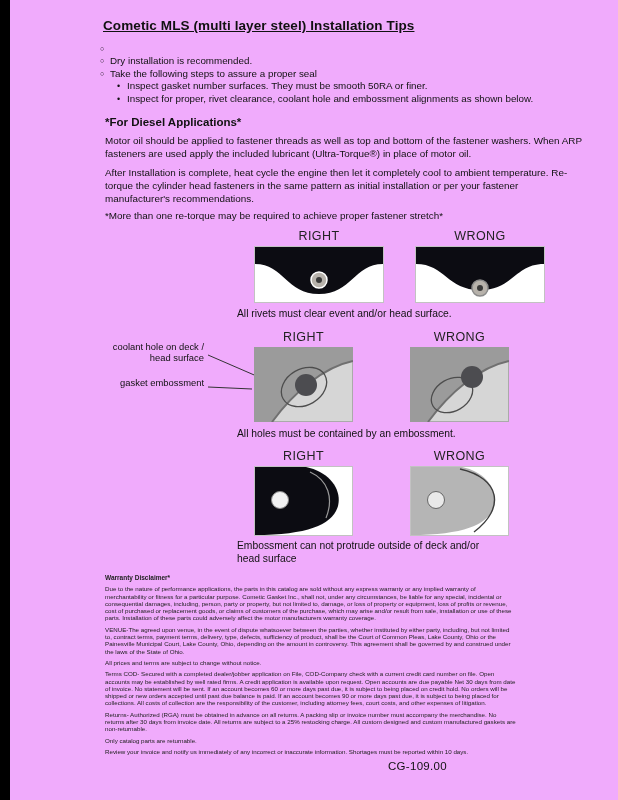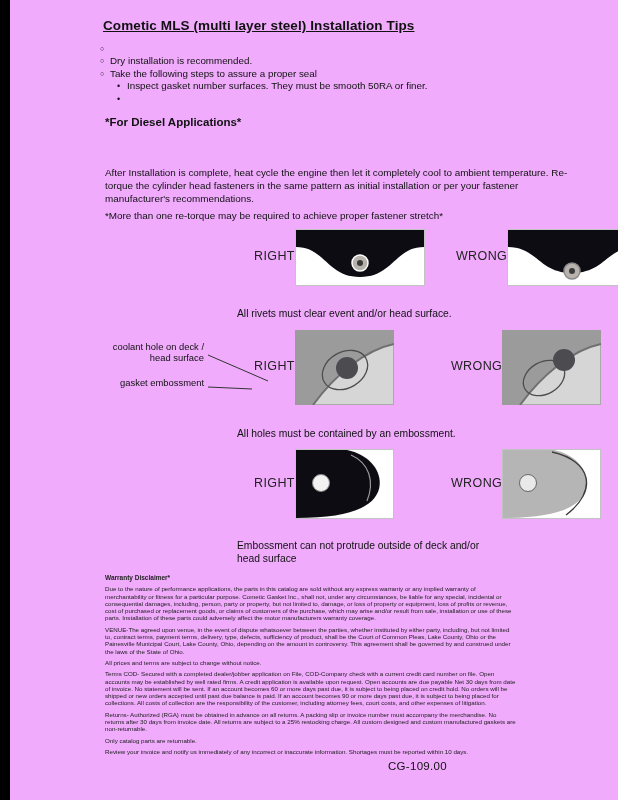--- a/index.html
+++ b/index.html
@@ -15,21 +15,21 @@
   .bullet.sub .marker { font-size:9px; }
   .diesel-heading { position:absolute; left:105px; top:116px; font-size:11.5px; font-weight:bold; }
   .para { position:absolute; left:105px; width:480px; font-size:9.9px; line-height:12.8px; }
   .p1 { top:135px; }
   .p2 { top:167px; }
   .note { top:210px; }
   .diagram-row { position:absolute; display:flex; }
   .row1 { left:233px; top:229px; gap:10px; }
   .row2 { left:233px; top:330px; gap:36px; }
   .row3 { left:233px; top:449px; gap:36px; }
-  .dcol { display:flex; flex-direction:row; align-items:center;padding-left:21px; }
+  .dcol { display:flex; flex-direction:column; align-items:center;padding-left:21px; }
   .dlabel { font-size:12.5px; color:#222; margin-bottom:3px; letter-spacing:.4px; }
   .dimg { display:block; }
   .caption { position:absolute; left:237px; font-size:10.3px; line-height:12.5px; }
   .cap1 { top:308px; }
   .cap2 { top:428px; }
   .cap3 { top:540px; width:250px; }
   .ann-text { position:absolute; width:96px; text-align:right; font-size:9.4px; line-height:11px; }
   .ann-coolant { left:108px; top:341px; }
   .ann-emboss { left:108px; top:377px; }
   .ann-lines { position:absolute; left:206px; top:347px; }
@@ -57,24 +57,26 @@
     <div class="bullet">
       <span class="marker">○</span>
       <span>Take the following steps to assure a proper seal</span>
     </div>
     <div class="bullet sub">
       <span class="marker">•</span>
       <span>Inspect gasket number surfaces.  They must be smooth 50RA or finer.</span>
     </div>
     <div class="bullet sub">
       <span class="marker">•</span>
+      <span>Inspect for proper, rivet clearance, coolant hole and embossment alignments as shown below.</span>
     </div>
   </div>
 
   <div class="diesel-heading">*For Diesel Applications*</div>
+  <div class="para p1">Motor oil should be applied to fastener threads as well as top and bottom of the fastener washers. When ARP fasteners are used apply the included lubricant (Ultra-Torque®) in place of motor oil.</div>
   <div class="para p2">After Installation is complete, heat cycle the engine then let it completely cool to ambient temperature. Re-torque the cylinder head fasteners in the same pattern as initial installation or per your fastener manufacturer's recommendations.</div>
   <div class="para note">*More than one re-torque may be required to achieve proper fastener stretch*</div>
 
   <div class="diagram-row row1">
     <div class="dcol">
       <div class="dlabel">RIGHT</div>
       <svg class="dimg" width="130" height="57">
         <rect x="0.5" y="0.5" width="129" height="56" fill="#ffffff" stroke="#c2c2c2"></rect>
         <path d="M1,1 H129 V18 C100,18 98,48 65,48 C32,48 30,18 1,18 Z" fill="#0c0c12"></path>
         <circle cx="65" cy="34" r="8" fill="#b7b2ab" stroke="#ffffff" stroke-width="1.5"></circle>

